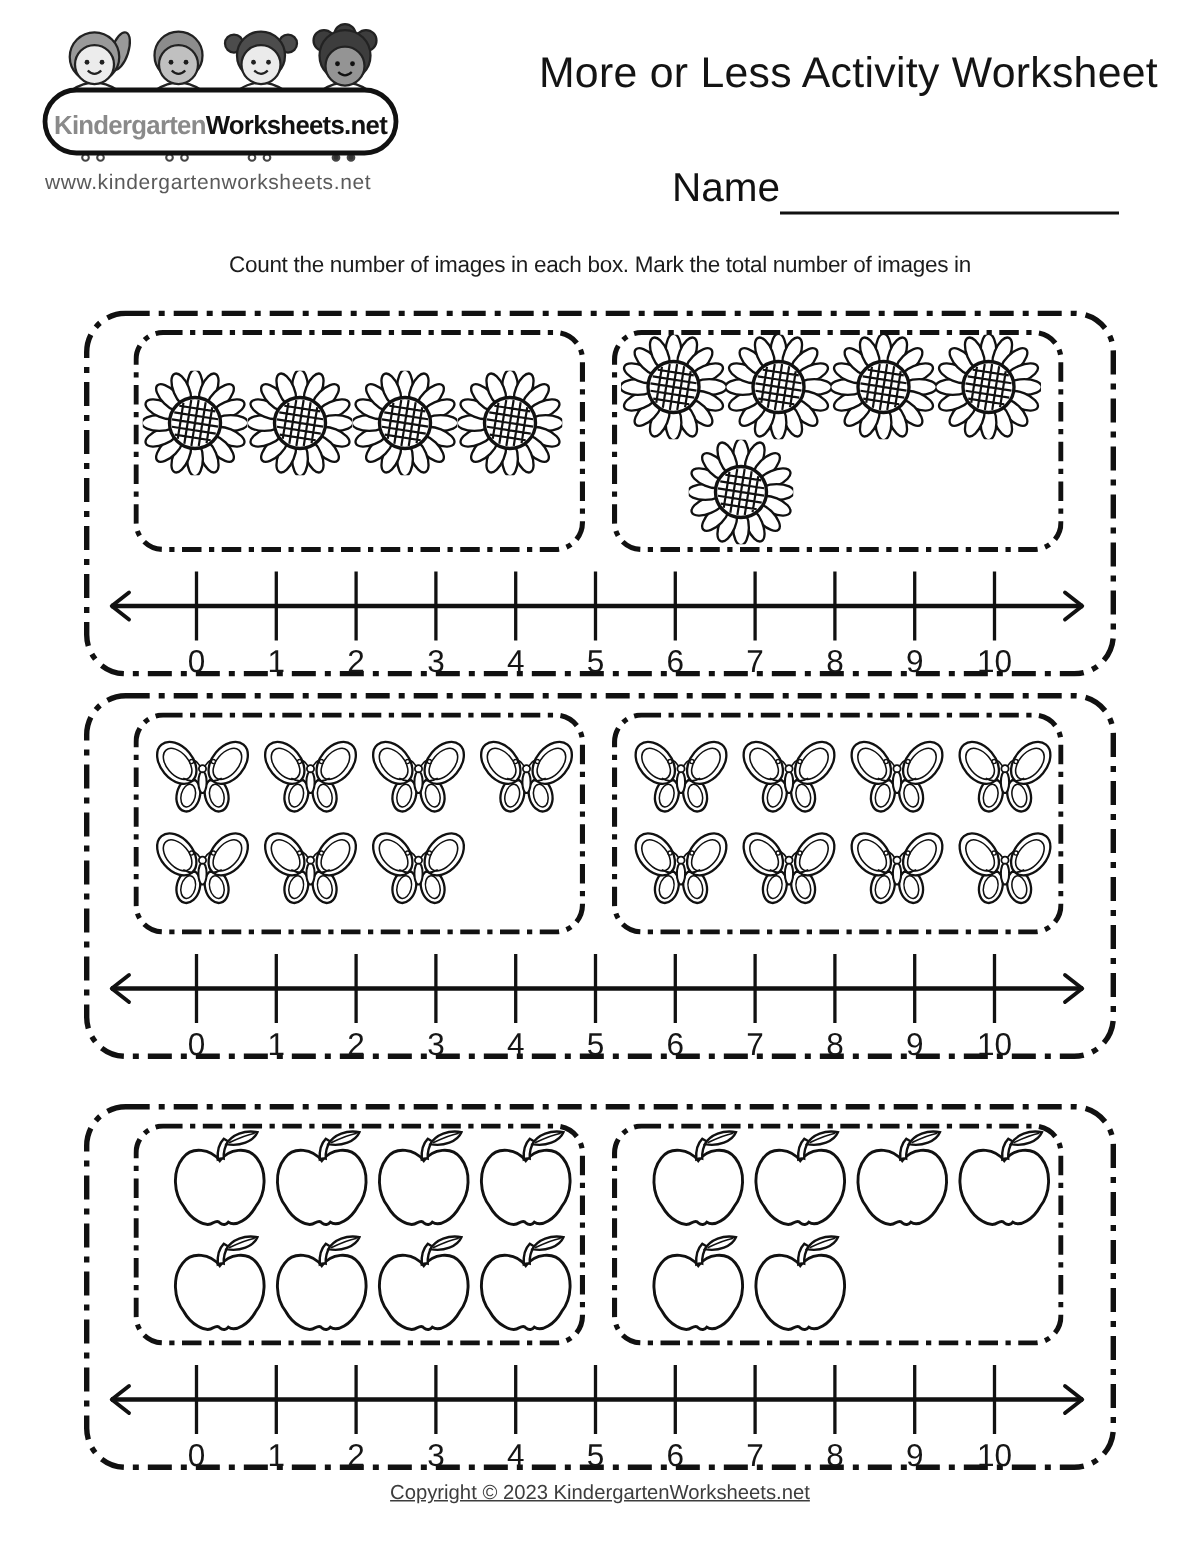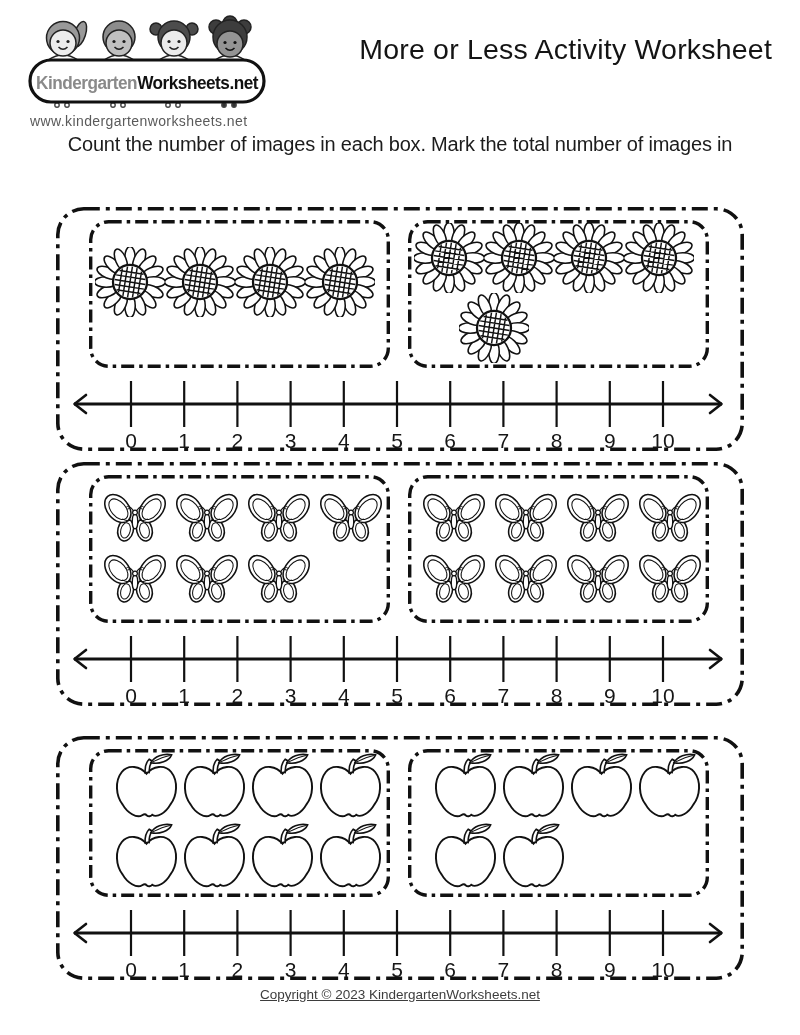--- a/index.html
+++ b/index.html
@@ -8,22 +8,22 @@
 
   
   .logo-svg{position:absolute;left:26px;top:10px;}
   .site-url{position:absolute;left:30px;top:113px;font-size:14px;color:#5a5a5a;letter-spacing:.4px;}
   .page-title{position:absolute;left:272px;top:33px;width:500px;margin:0;text-align:right;
               font-size:28.5px;font-weight:400;color:#141414;letter-spacing:.2px;}
   .name-row{position:absolute;left:448px;top:106px;font-size:27px;line-height:35px;color:#111;}
   .name-line{display:inline-block;width:226px;height:35px;vertical-align:bottom;
              border-bottom:2.5px solid #111;}
 
-  .instructions{position:absolute;top:133px;left:0;width:100%;text-align:center;
-                font-size:20px;line-height:23px;color:#1c1c1c;letter-spacing:-.2px;}
+  .instructions{position:absolute;top:165px;left:0;width:100%;text-align:center;
+                font-size:15px;line-height:23px;color:#1c1c1c;letter-spacing:-.2px;}
 
   
   .activity{position:absolute;left:56px;width:688px;height:244px;}
   .imgbox{position:absolute;display:flex;flex-direction:column;box-sizing:border-box;}
   .box-left{left:33px;top:13px;width:301px;height:148px;}
   .box-right{left:352px;top:13px;width:301px;height:148px;}
   .icon-row{display:flex;}
   .box-sunflower{padding:3px 0 0 6px;}
   .box-sunflower.single{padding-top:27px;}
   .box-butterfly{padding:15px 0 0 10px;row-gap:5px;}
@@ -164,20 +164,23 @@
         <circle cx="207" cy="95" r="2.2" fill="#333"></circle>
     </g>
     <rect x="3" y="50" width="234" height="42" rx="21" fill="#fff" stroke="#111" stroke-width="3.2"></rect>
     <text x="120" y="79" text-anchor="middle" font-size="17.5" font-weight="bold" letter-spacing="-0.5" textLength="222" lengthAdjust="spacingAndGlyphs" font-family="Liberation Sans, sans-serif"><tspan fill="#8a8a8a">Kindergarten</tspan><tspan fill="#111">Worksheets.net</tspan></text>
   </svg>
 
   <div class="site-url">www.kindergartenworksheets.net</div>
 
   <h1 class="page-title">More or Less Activity Worksheet</h1>
 
+  <div class="name-row">
+    <span>Name</span><span class="name-line"></span>
+  </div>
 
   <div class="instructions">
     <div>Count the number of images in each box. Mark the total number of images in</div>
   </div>
 
   <main id="activities">
       <section class="activity" style="top:207px">
         <svg class="dashsvg" width="688" height="244">
           <rect x="1.8" y="1.8" width="684.4" height="240.4" rx="26" fill="none" stroke="#111" stroke-width="3.6" stroke-dasharray="16 6 4 6"></rect>
         </svg>

